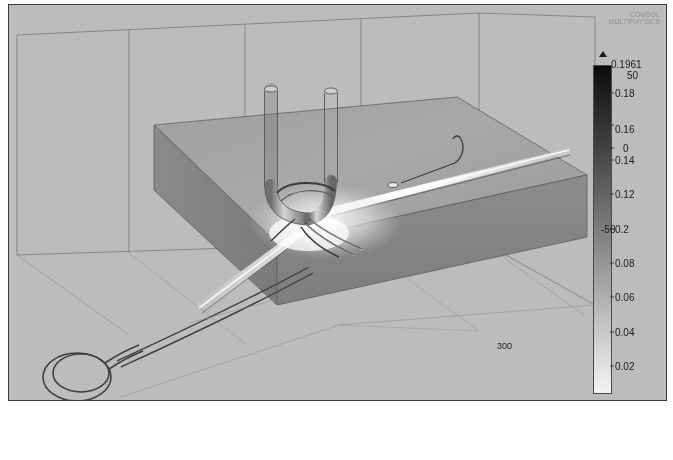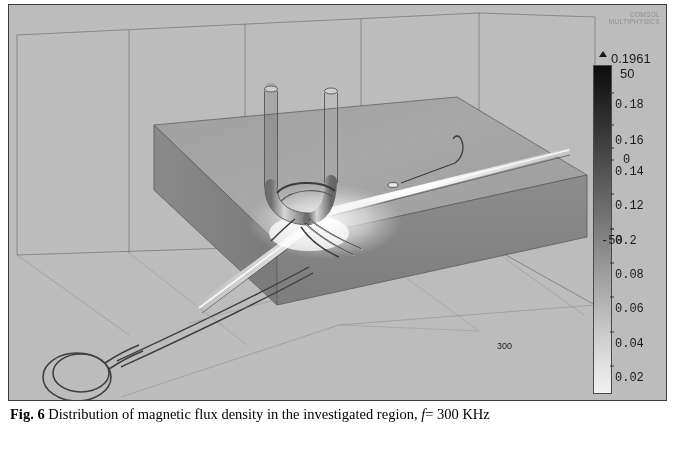--- a/index.html
+++ b/index.html
@@ -80,35 +80,34 @@
     top: 18px;
     width: 17px;
     height: 327px;
     border: 1px solid #4a4a4a;
     background: linear-gradient(to bottom, #0c0c0c 0%, #2a2a2a 14%, #4e4e4e 30%,
                 #6f6f6f 44%, #8e8e8e 57%, #ababab 69%, #c6c6c6 80%, #dedede 90%, #f2f2f2 100%);
   }
   #legend-max {
     position: absolute;
     left: 18px;
-    top: 4px;
+    top: 12px;
     font-family: "Liberation Sans", sans-serif;
-    font-size: 13px;
+    font-size: 10px;
     color: #1b1b1b;
     white-space: nowrap;
   }
   .legend-tick {
     position: absolute;
     left: 22px;
-    font-family: Liberation Mono, monospace;
-    font-size: 12px;
+    font-family: Liberation Sans, sans-serif;
+    font-size: 10px;
     color: #1b1b1b;
     white-space: nowrap;
     transform: translateY(-50%);
-    margin-top: 12px;
   }
   .tick-dash {
     position: absolute;
     left: 17px;
     width: 4px;
     height: 1px;
     background: #3a3a3a;
     transform: translateY(-50%);
   }
   #legend-arrow {
@@ -293,21 +292,21 @@
       <div>COMSOL</div>
       <div>MULTIPHYSICS</div>
     </div>
 
     <div class="axis-num" style="left:488px; top:336px;">300</div>
 
     <div id="legend">
       <div id="legend-arrow"></div>
       <div id="legend-max">
         <div>0.1961</div>
-        <div style="margin-left:9px;">50</div>
+        <div style="margin-left:16px;">50</div>
       </div>
       <div id="legend-bar"></div>
       <div id="legend-ticks">
           <div class="tick-dash" style="top: 45.795px;"></div>
           <div class="legend-tick" style="top: 45.795px;">0.18</div>
           <div class="tick-dash" style="top: 78.495px;"></div>
           <div class="legend-tick" style="top: 82px;">0.16</div>
           <div class="tick-dash" style="top: 101.385px;"></div>
           <div class="legend-tick" style="top: 101.385px; left: 30px;">0</div>
           <div class="tick-dash" style="top: 112.83px;"></div>
@@ -323,17 +322,14 @@
           <div class="tick-dash" style="top: 250.17px;"></div>
           <div class="legend-tick" style="top: 250.17px; text-align: center;">0.06</div>
           <div class="tick-dash" style="top: 284.505px;"></div>
           <div class="legend-tick" style="top: 284.505px;">0.04</div>
           <div class="tick-dash" style="top: 318.84px;"></div>
           <div class="legend-tick" style="top: 318.84px;">0.02</div>
         </div>
     </div>
   </div>
 
-  <div id="caption">
-    <b>Fig. 6</b><span> Distribution of magnetic flux density in the investigated region, </span><span class="ital">f</span><span>= 300 KHz</span>
-  </div>
 
 </div>
 
 </body></html>

